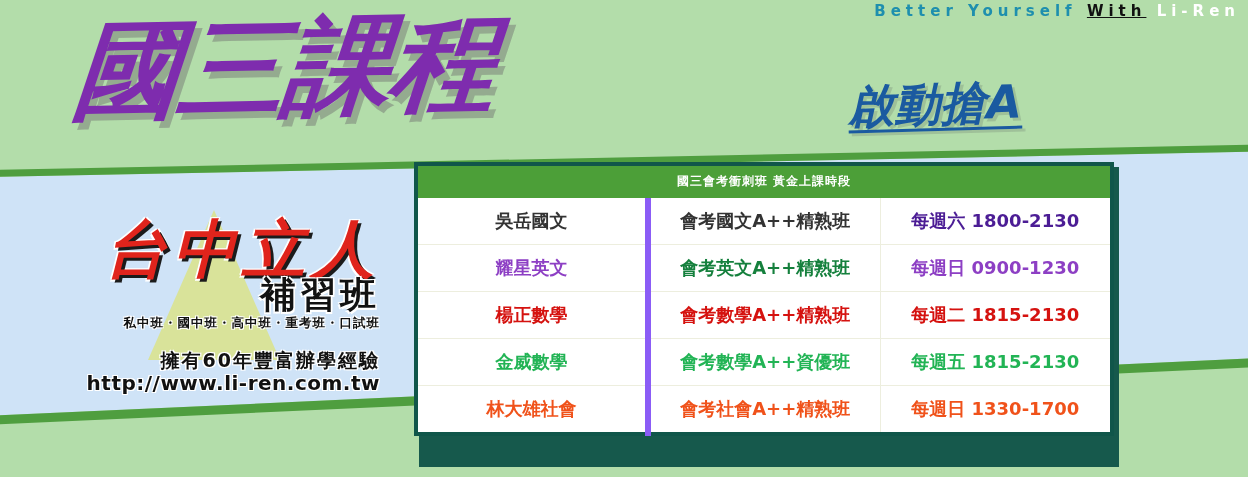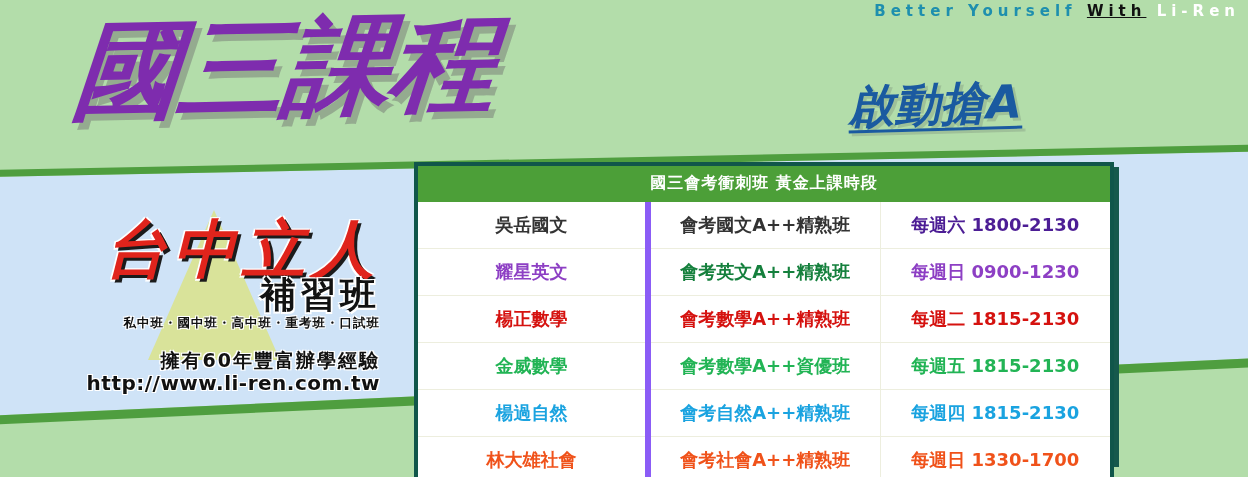--- a/index.html
+++ b/index.html
@@ -88,21 +88,21 @@
   .sched-shadow{
     position:absolute;left:419px;top:167px;width:700px;height:300px;
     background:#16594c;z-index:8;
   }
   .sched{
     position:absolute;left:414px;top:162px;width:700px;z-index:9;
     border:4px solid #10564a;background:#ffffff;
     border-collapse:collapse;table-layout:fixed;
   }
   .sched th{
-    background:#4c9f38;color:#ffffff;font-size:16px;font-weight:bold;
+    background:#4c9f38;color:#ffffff;font-size:12px;font-weight:bold;
     letter-spacing:1px;padding:7px 0 8px;
   }
   .sched td{
     font-size:18px;font-weight:bold;text-align:center;
     padding:11px 0;border-bottom:1px solid #edeede;background:#fff;
     white-space:nowrap;
   }
   .sched tr:last-child td{border-bottom:none;}
   .sched td.c-teacher{border-right:6px solid #8b5cf6;width:146px;}
   .sched td.c-course{border-right:1px solid #edeede;width:260px;}
@@ -156,25 +156,20 @@
           <td class="c-teacher" style="color: rgb(213, 18, 15);">楊正數學</td>
           <td class="c-course" style="color: rgb(213, 18, 15);">會考數學A++精熟班</td>
           <td class="c-time" style="color: rgb(213, 18, 15);">每週二 1815-2130</td>
         </tr>
         <tr>
           <td class="c-teacher" style="color: rgb(34, 180, 85);">金威數學</td>
           <td class="c-course" style="color: rgb(34, 180, 85);">會考數學A++資優班</td>
           <td class="c-time" style="color: rgb(34, 180, 85);">每週五 1815-2130</td>
         </tr>
         <tr>
-          <td class="c-teacher" style="color: rgb(26, 163, 224);">楊過自然</td>
-          <td class="c-course" style="color: rgb(26, 163, 224);">會考自然A++精熟班</td>
-          <td class="c-time" style="color: rgb(26, 163, 224);">每週四 1815-2130</td>
-        </tr>
-        <tr>
           <td class="c-teacher" style="color: rgb(240, 82, 26);">林大雄社會</td>
           <td class="c-course" style="color: rgb(240, 82, 26);">會考社會A++精熟班</td>
           <td class="c-time" style="color: rgb(240, 82, 26);">每週日 1330-1700</td>
         </tr>
       </tbody>
   </table>
 
 </div>
 
 </body></html>

